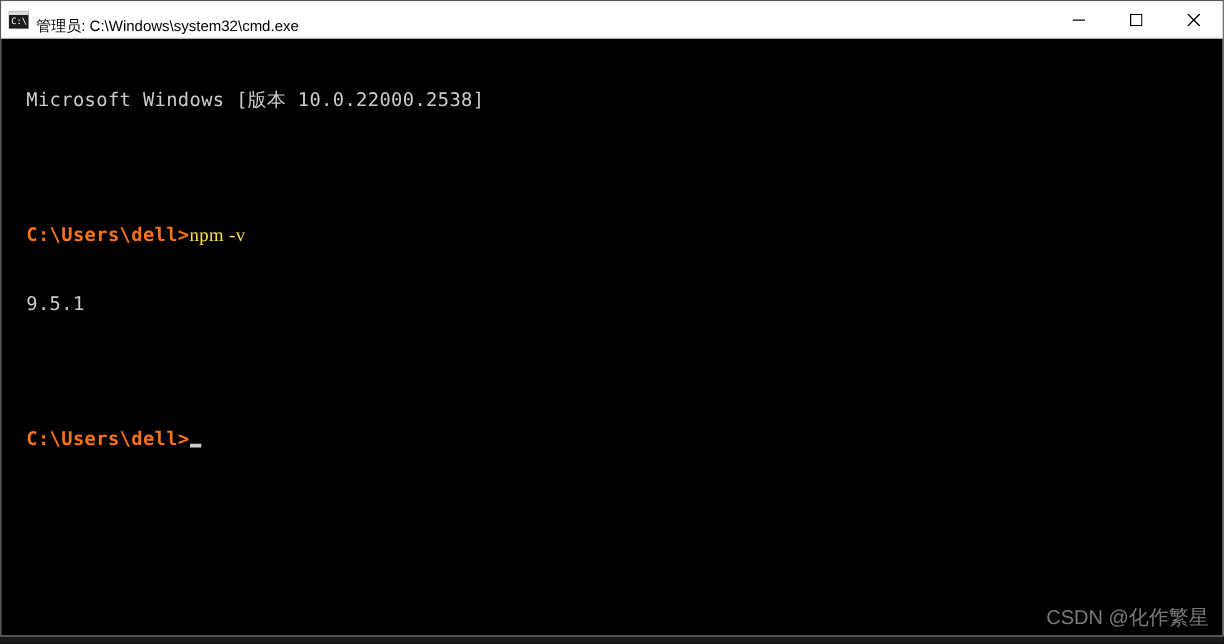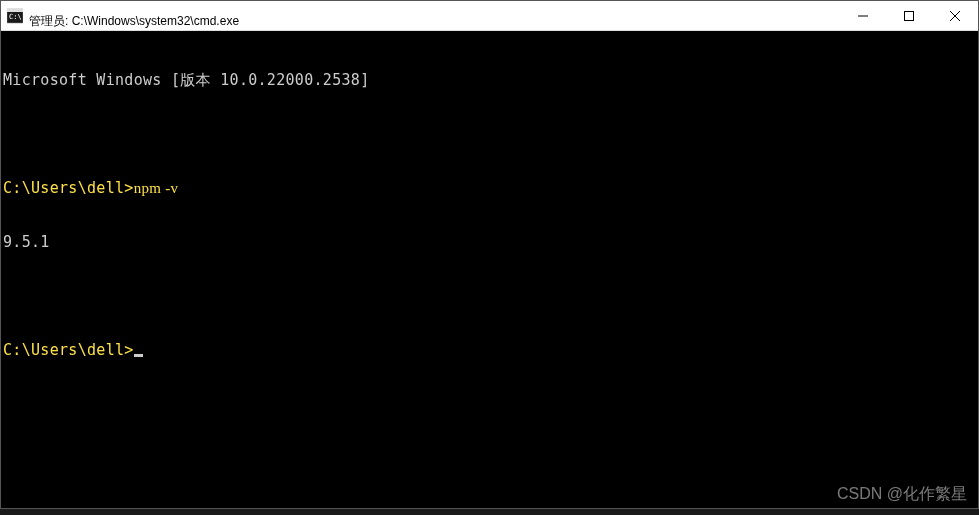--- a/index.html
+++ b/index.html
@@ -61,30 +61,31 @@
       background: transparent;
       border: none;
     }
     .terminal {
       flex: 1;
       background: #000;
       color: #ccc;
       font-family: "NSimSun", "SimSun", "宋体", Consolas, monospace;
       font-size: 15px;
       line-height: 18px;
-      padding: 4px 2px;
+      padding: 4px 20px;
       white-space: pre;
       overflow: hidden;
       letter-spacing: 0.3px;
     }
     .terminal-line {
       min-height: 18px;
     }
     .prompt-path {
-      color: #fde047;
+      color: #f97316;
+      font-weight: bold;
     }
     .cmd-text {
       color: #fde047;
       font-family: Liberation Serif, serif;
     }
     .cursor {
       display: inline-block;
       width: 9px;
       height: 3px;
       background: #ccc;

